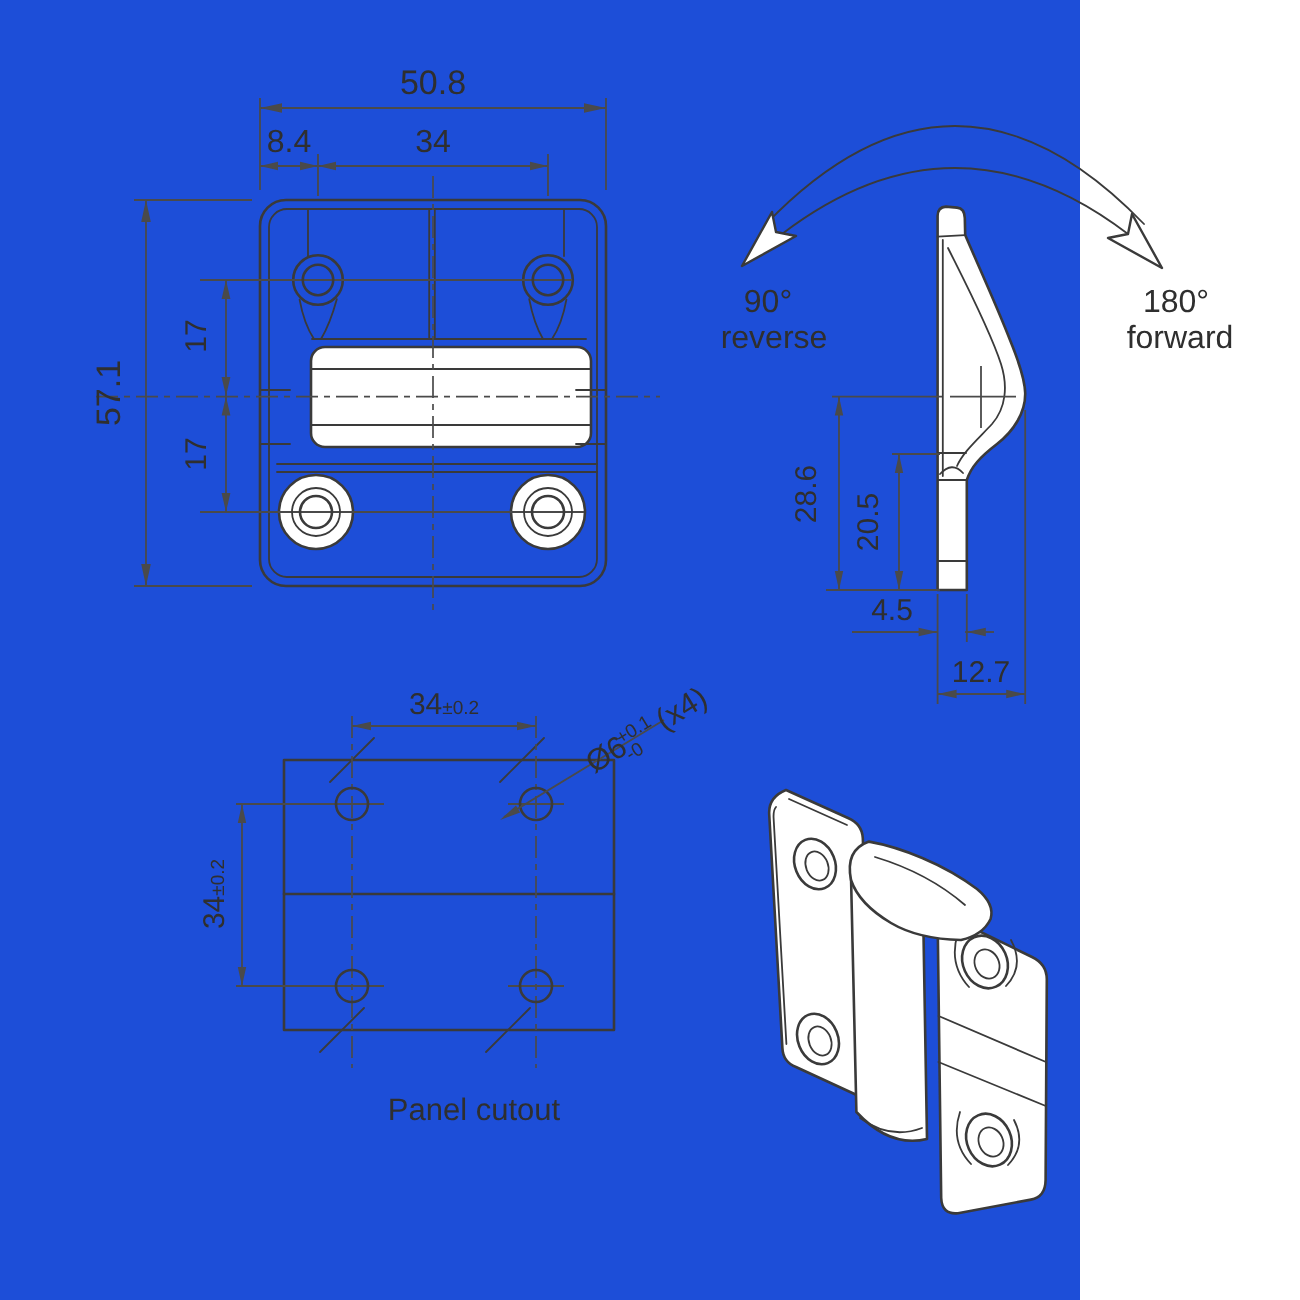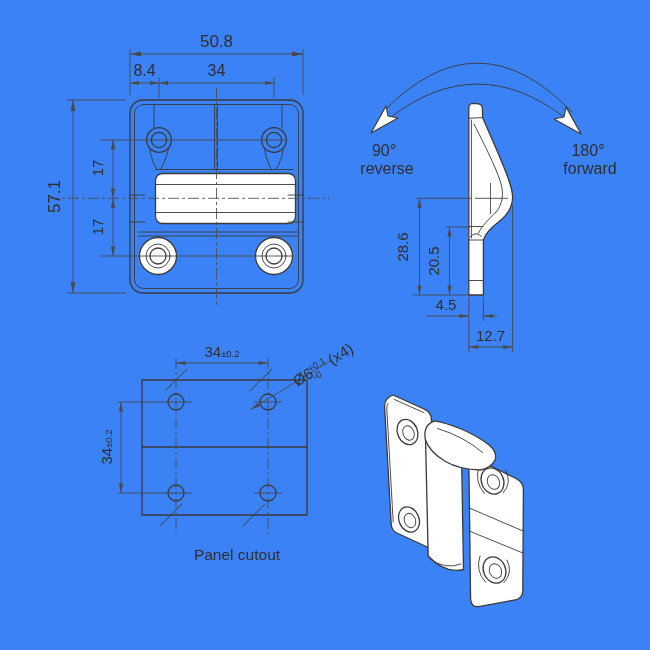--- a/index.html
+++ b/index.html
@@ -1,16 +1,16 @@
 <!DOCTYPE html>
 <html><head>
 <meta charset="utf-8">
 <style>
   html,body{margin:0;padding:0;background:#ffffff;}
-  .stage{width:650px;height:650px;background:#3b82f6;position:relative;font-family:"Liberation Sans",sans-serif;}
+  .stage{width:540px;height:650px;background:#1d4ed8;position:relative;font-family:"Liberation Sans",sans-serif;}
   svg{display:block;}
   .p  {fill:none;stroke:#3a3a3a;stroke-width:1.3;stroke-linecap:round;stroke-linejoin:round;}
   .pf {fill:#ffffff;stroke:#3a3a3a;stroke-width:1.3;stroke-linecap:round;stroke-linejoin:round;}
   .p2 {fill:none;stroke:#3a3a3a;stroke-width:0.9;stroke-linecap:round;}
   .d  {fill:none;stroke:#4a4a4a;stroke-width:0.9;stroke-linecap:butt;}
   .cl {fill:none;stroke:#4a4a4a;stroke-width:0.85;stroke-dasharray:11 3 3 3;}
   .ar {fill:#4a4a4a;stroke:none;}
   .oa {fill:#ffffff;stroke:#3a3a3a;stroke-width:1.2;stroke-linejoin:round;}
   text{fill:#2f2f2f;font-family:"Liberation Sans",sans-serif;}
   .t17{font-size:17px;} .t16{font-size:16px;} .t15{font-size:15px;}

